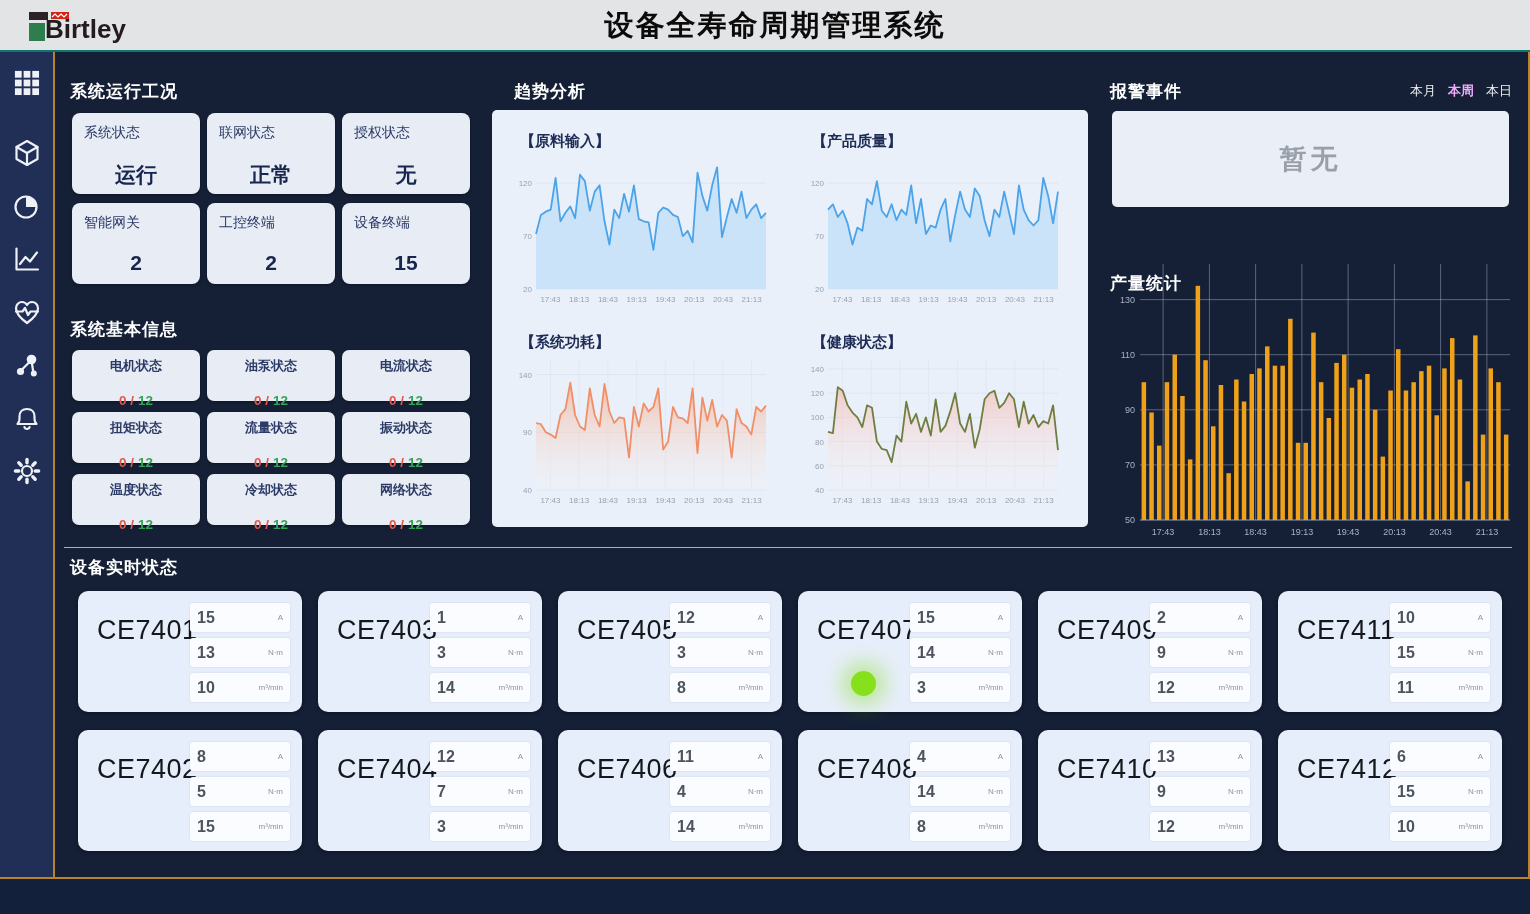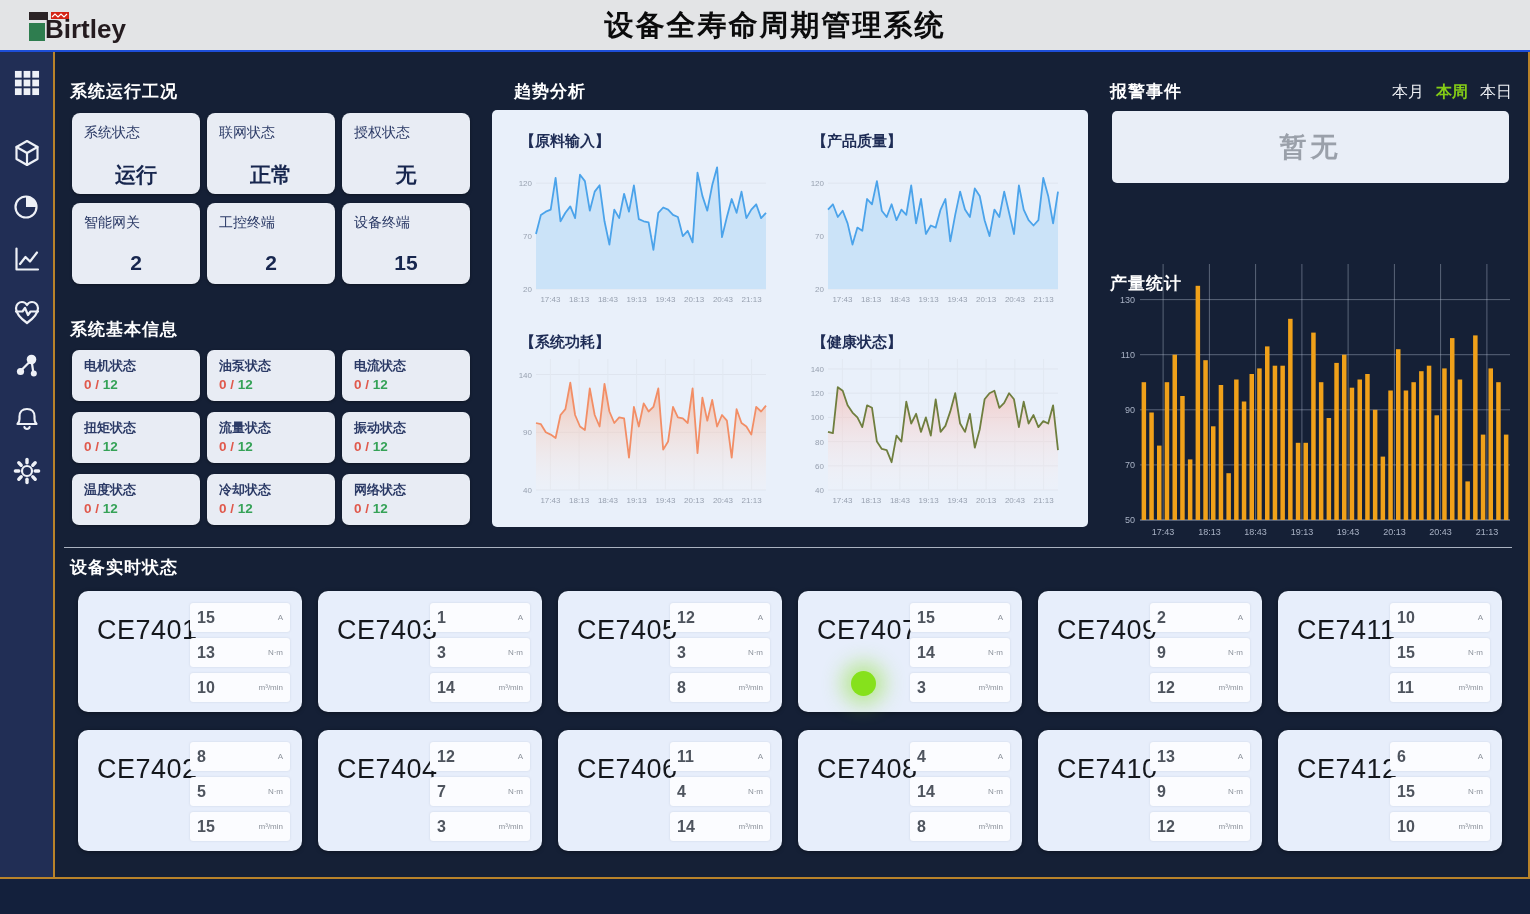--- a/index.html
+++ b/index.html
@@ -1,21 +1,21 @@
 <!DOCTYPE html>
 <html><head>
 <meta charset="utf-8">
 <style>
   * { margin:0; padding:0; box-sizing:border-box; }
   html,body { background:#0e1830; }
   body { font-family:"Liberation Sans","DejaVu Sans",sans-serif; }
   .page { position:relative; width:1530px; height:914px; background:#152036; overflow:hidden; }
 
   
-  .top { position:absolute; left:0; top:0; width:100%; height:52px; background:#e3e4e6; border-bottom:2px solid #1d4ed8; }
+  .top { position:absolute; left:0; top:0; width:100%; height:52px; background:#e3e4e6; border-bottom:2px solid #0f766e; }
   .app-title { position:absolute; left:0; right:0; top:0; line-height:50px; text-align:center; font-size:29px; font-weight:700; color:#0b0b0c; letter-spacing:2px;margin-left:20px; }
   .logo { position:absolute; left:29px; top:0; width:190px; height:52px; }
   .lb-dark { position:absolute; left:0; top:12px; width:19px; height:8px; background:#2b2326; }
   .lb-red { position:absolute; left:22px; top:12px; width:18px; height:7px; background:#d42415; }
   .lb-red svg { display:block; }
   .lb-green { position:absolute; left:0; top:23px; width:16px; height:18px; background:#2e7d4f; }
   .logo-text { position:absolute; left:16px; top:14px; font-size:26px; font-weight:800; color:#241b1f; }
 
   
   .sidebar { position:absolute; left:0; top:52px; width:55px; height:825px; background:#212e55; border-right:2px solid #b9832a; display:flex; flex-direction:column; align-items:center; padding-top:16px; gap:25px; }
@@ -32,38 +32,38 @@
   .t-prod  { left:1110px;top:236px;margin-top:36px; }
   .t-dev   { left:70px;  top:556px; }
 
   
   .run-grid { position:absolute; left:72px; top:113px; display:grid; grid-template-columns:repeat(3,128px); grid-auto-rows:81px; gap:9px 7px; }
   .run-card { background:#e8ecf4; border-radius:8px; padding:11px 12px 8px; box-shadow:0 1px 3px rgba(0,0,0,.35); }
   .rc-label { font-size:14px; font-weight:400; color:#2b3a66; }
   .rc-value { margin-top:19px; text-align:center; font-size:21px; font-weight:700; color:#17264e; }
 
   
-  .info-grid { position:absolute; left:72px; top:350px; display:grid; grid-template-columns:repeat(3,128px); grid-auto-rows:51px; gap:11px 7px; }
+  .info-grid { position:absolute; left:72px; top:350px; display:grid; grid-template-columns:repeat(3,128px); grid-auto-rows:51px; gap:11px 7px;text-align:center; }
   .info-card { background:#e8ecf4; border-radius:7px; padding:7px 12px; box-shadow:0 1px 3px rgba(0,0,0,.35); }
   .ic-label { font-size:13px; font-weight:700; color:#2b3a66; }
-  .ic-value { margin-top:2px; font-size:13.5px; font-weight:700; }
+  .ic-value { margin-top:18px; font-size:13.5px; font-weight:700; }
   .iv-a, .iv-s { color:#e0594c; }
   .iv-t { color:#35a257; }
 
   
   .trend-panel { position:absolute; left:492px; top:110px; width:596px; height:417px; background:#e9f0fa; border-radius:5px; display:grid; grid-template-columns:1fr 1fr; grid-template-rows:1fr 1fr; padding:8px 6px; }
   .trend-cell { padding:10px 4px 0 12px; }
   .tc-title { font-size:15px; font-weight:700; color:#1e2c55; margin:4px 0 2px 10px; }
   .tc-plot { width:264px; height:150px; margin:4px 0 0 0; }
 
   
-  .alarm-tabs { position:absolute; right:18px; top:82px; display:flex; gap:12px; font-size:16px; }
+  .alarm-tabs { position:absolute; right:18px; top:82px; display:flex; gap:12px; font-size:13px; }
   .a-tab { color:#eef0f4; cursor:pointer; }
-  .a-tab.active { color:#84cc16; font-weight:700; }
-  .alarm-card { position:absolute; left:1112px; top:111px; width:397px; height:72px; background:#e9eef7; border-radius:5px; display:flex; align-items:center; justify-content:center; }
+  .a-tab.active { color:#f0abfc; font-weight:700; }
+  .alarm-card { position:absolute; left:1112px; top:111px; width:397px; height:96px; background:#e9eef7; border-radius:5px; display:flex; align-items:center; justify-content:center; }
   .alarm-empty { font-size:27px; font-weight:700; color:#9aa0aa; letter-spacing:4px; }
 
   
   .prod-chart { position:absolute; left:1112px; top:258px; width:402px; height:284px; }
 
   
   .bottom-sep { position:absolute; left:64px; top:547px; right:18px; height:1px; background:rgba(208,215,228,.8); }
   .dev-grid { position:absolute; left:78px; top:591px; display:grid; grid-template-columns:repeat(6,224px); grid-auto-rows:121px; gap:18px 16px; }
   .dev-card { position:relative; background:#e7eefb; border-radius:10px; box-shadow:0 1px 4px rgba(0,0,0,.4); cursor:pointer; }
   .dev-name { position:absolute; left:19px; top:24px; font-size:27px; color:#14171c; letter-spacing:0.5px; }

